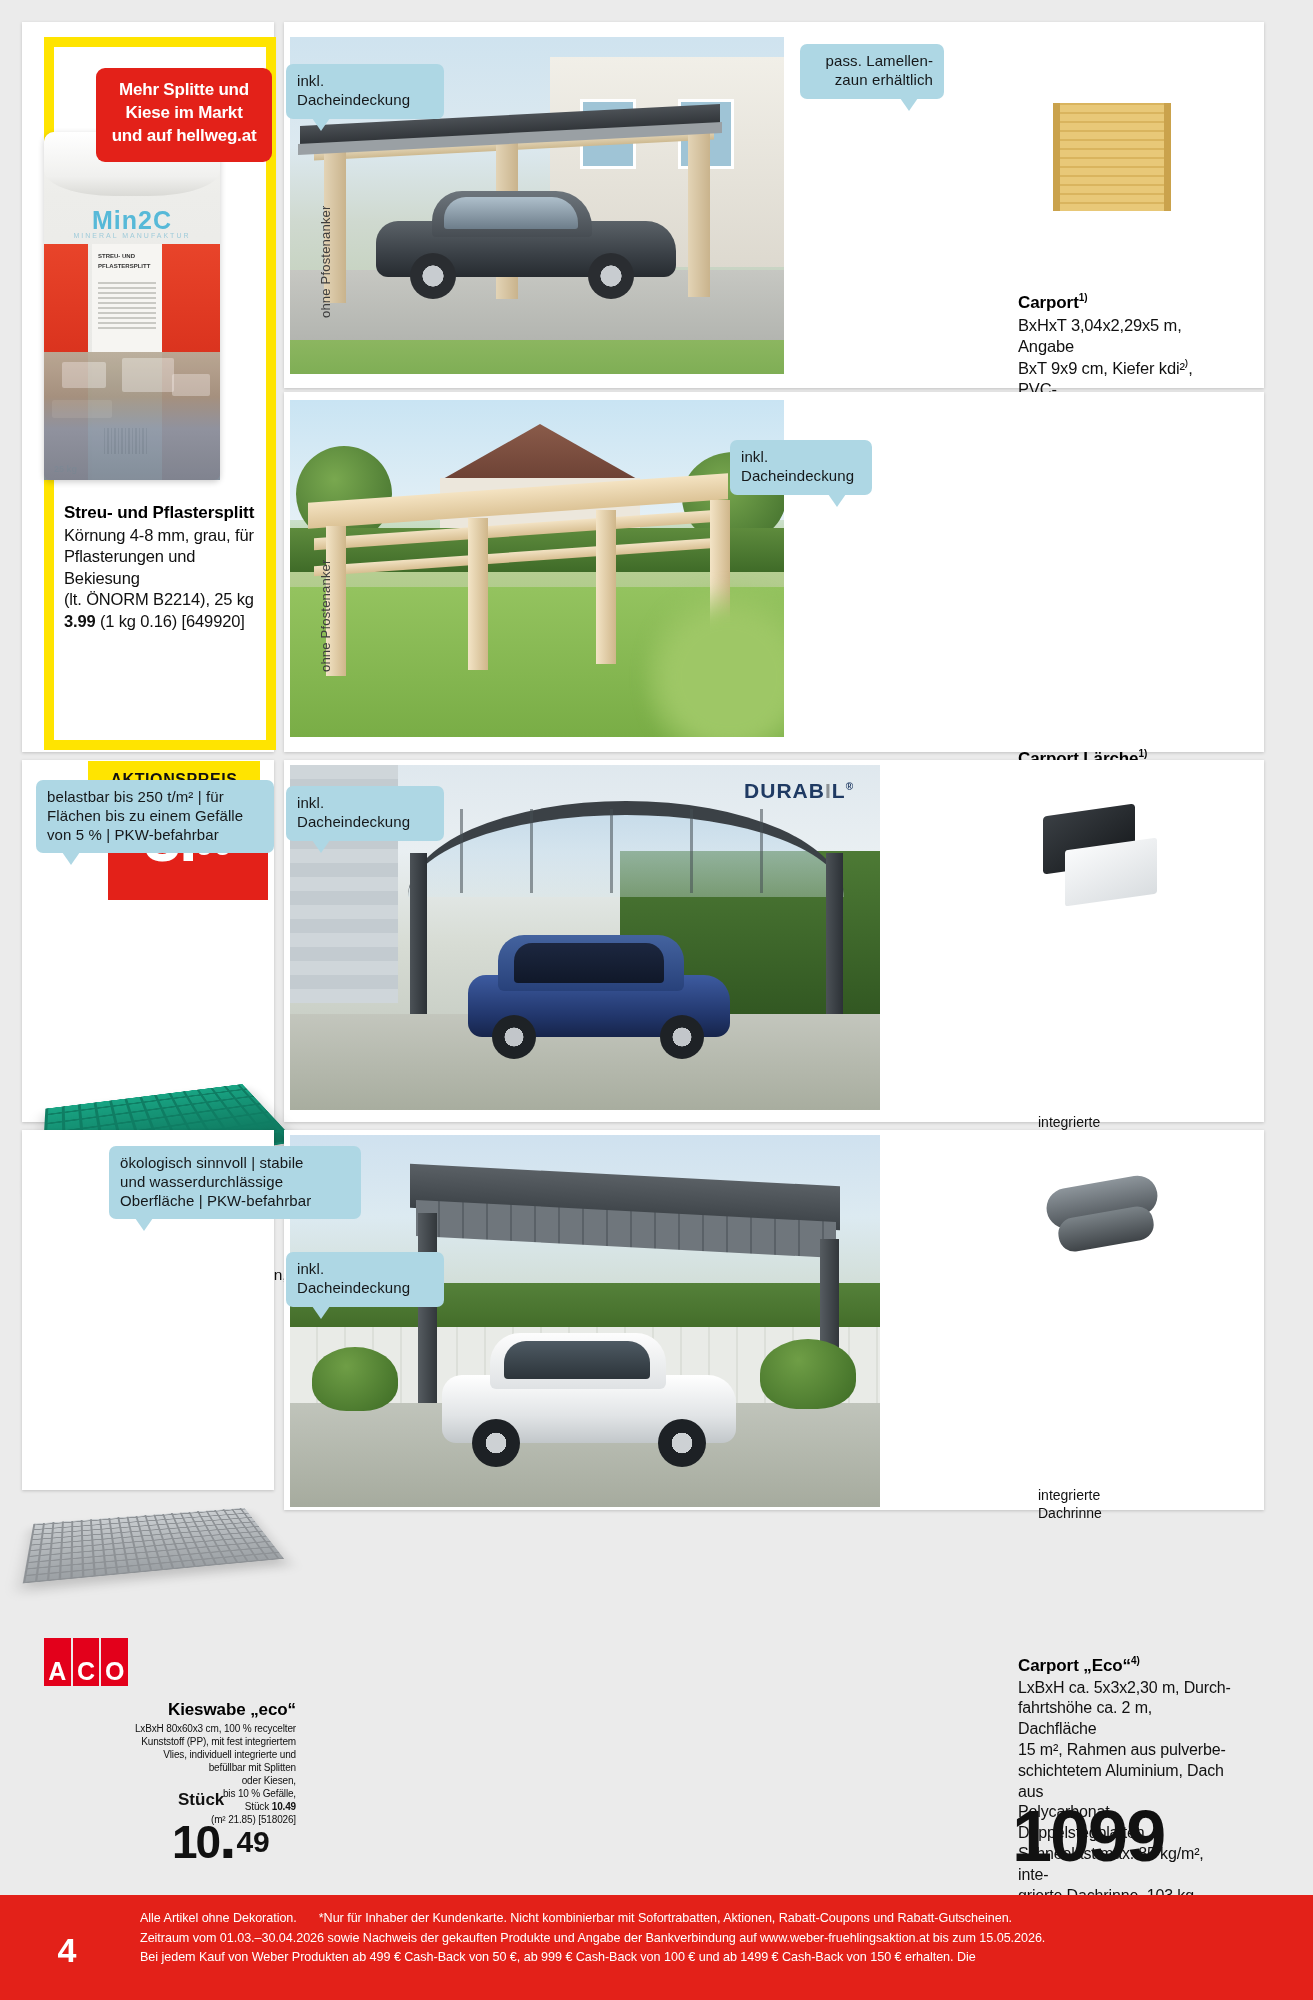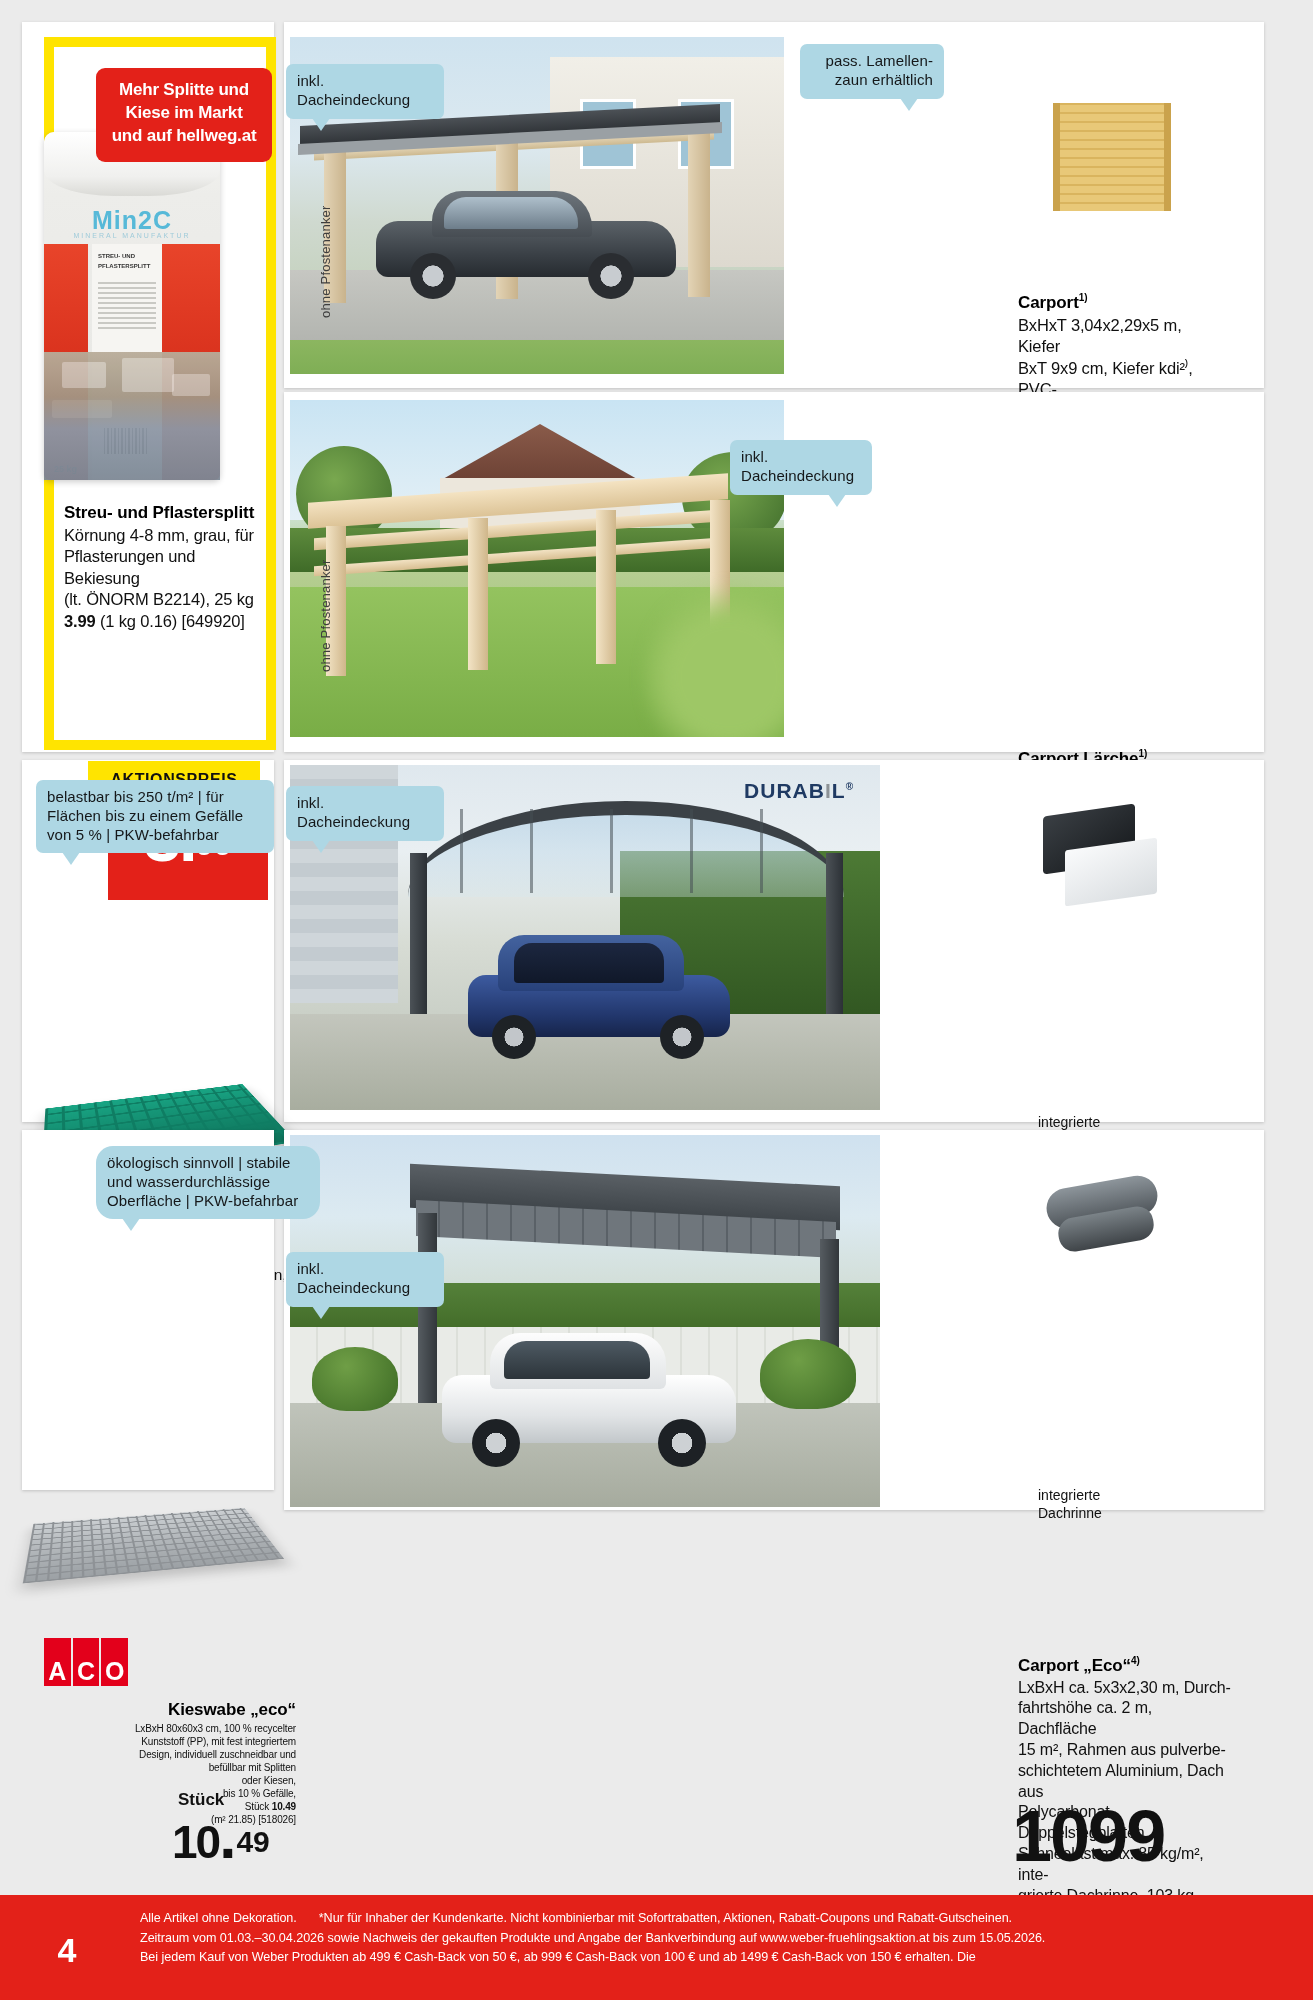--- a/index.html
+++ b/index.html
@@ -416,21 +416,21 @@
     <span>zaun erhältlich</span>
   </div>
 
   <div class="vlabel" style="left:318px; top:318px;">ohne Pfostenanker</div>
 
   <div class="inset" id="lamellen"></div>
 
   <div style="position:absolute; left:1018px; top:292px; width:200px;">
     <div class="ptitle"><span>Carport</span><sup>1)</sup></div>
     <div class="pdesc" style="margin-top:2px;">
-      <div>BxHxT 3,04x2,29x5 m, Kiefer</div>
+      <div>BxHxT 3,04x2,29x5 m, Angabe</div>
       <div>BxT 9x9 cm, Kiefer kdi²⁾, PVC-</div>
       <div>Dachplatten, Stärke 1,2 mm,</div>
       <div>schwarz, Schneelast max.</div>
       <div>92 kg/m² [545118]</div>
     </div>
   </div>
 
   <div class="bigprice" style="left:1060px; top:405px;">
     <span>399</span><span class="dash"></span>
   </div>
@@ -569,21 +569,21 @@
     </div>
   </div>
 
   <div class="bigprice" style="left:1012px; top:1166px; font-size:72px;">
     <span>1349</span><span class="dash"></span>
   </div>
 
   <div class="card" style="left:22px; top:1130px; width:252px; height:360px;"></div>
   <div class="card" style="left:284px; top:1130px; width:980px; height:380px;"></div>
 
-  <div class="badge-blue" style="left:96px; top:1146px; width:224px;border-radius:17px;">
+  <div class="badge-blue" style="left:109px; top:1146px; width:252px;">
     <span>ökologisch sinnvoll | stabile</span><br>
     <span>und wasserdurchlässige</span><br>
     <span>Oberfläche | PKW-befahrbar</span>
   </div>
 
   <div id="kieswabe">
     <div class="slab"></div>
   </div>
 
   <div id="aco">
@@ -596,21 +596,21 @@
     <div class="cell">
         <span>O</span>
       </div>
   </div>
 
   <div style="position:absolute; left:44px; top:1700px; width:252px;text-align:right;">
     <div class="ptitle">Kieswabe „eco“</div>
     <div class="pdesc" style="margin-top:2px; font-size:10px;">
       <div>LxBxH 80x60x3 cm, 100 % recycelter</div>
       <div>Kunststoff (PP), mit fest integriertem</div>
-      <div>Design, individuell zuschneidbar und</div>
+      <div>Vlies, individuell integrierte und</div>
       <div>befüllbar mit Splitten</div>
       <div>oder Kiesen,</div>
       <div>bis 10 % Gefälle,</div>
       <div>
         <span>Stück</span>
         <b>10.49</b>
       </div>
       <div>
         <span>(m² 21.85)</span>
         <span>[518026]</span>

